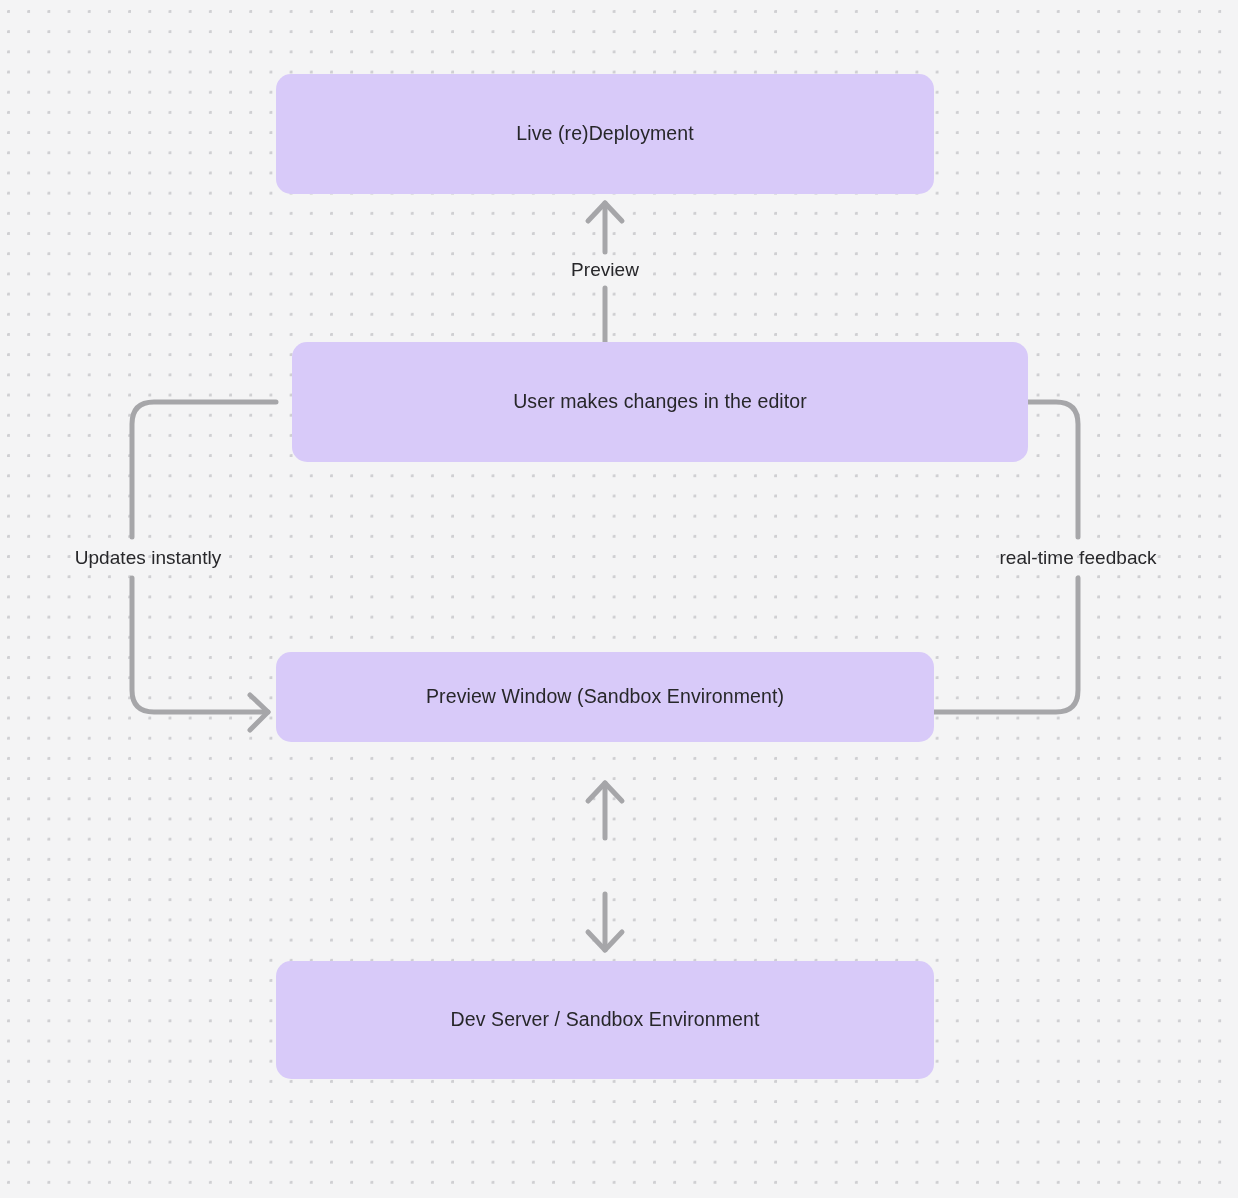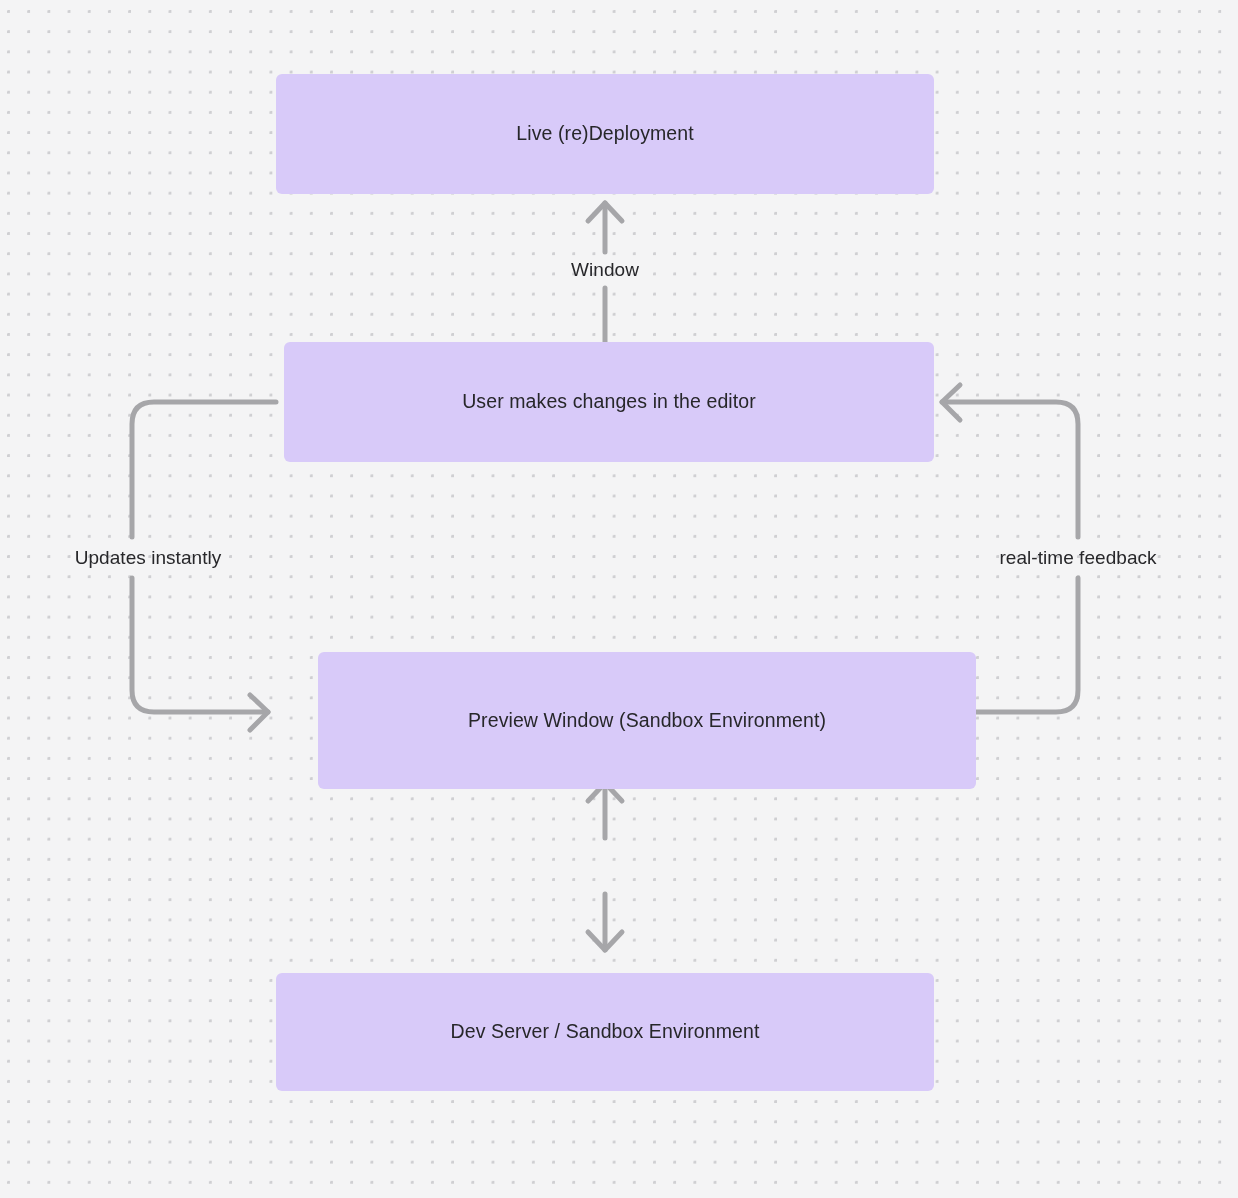--- a/index.html
+++ b/index.html
@@ -22,21 +22,21 @@
     position: absolute;
     left: 0;
     top: 0;
     width: 1238px;
     height: 1198px;
     pointer-events: none;
   }
   .node {
     position: absolute;
     background: #d8caf9;
-    border-radius: 6px;
+    border-radius: 15px;
     display: flex;
     align-items: center;
     justify-content: center;
     box-sizing: border-box;
   }
   .node-label {
     font-size: 19.5px;
     color: #27272a;
     letter-spacing: 0.1px;
     text-align: center;
@@ -83,32 +83,32 @@
       <path d="M 588 801 L 605 783 L 622 801" stroke="#a6a6a9" stroke-width="5" fill="none" stroke-linecap="round" stroke-linejoin="round"></path>
       <path d="M 605 894 L 605 950" stroke="#a6a6a9" stroke-width="5" fill="none" stroke-linecap="round"></path>
       <path d="M 588 932 L 605 950 L 622 932" stroke="#a6a6a9" stroke-width="5" fill="none" stroke-linecap="round" stroke-linejoin="round"></path>
     </g>
   </svg>
 
   <div class="node" style="left:276px; top:74px; width:658px; height:120px;">
     <span class="node-label">Live (re)Deployment</span>
   </div>
 
-  <div class="node" style="left:284px; top:342px; width:650px; height:120px;">
+  <div class="node" style="left:292px; top:342px; width:736px; height:120px;">
     <span class="node-label">User makes changes in the editor</span>
   </div>
 
-  <div class="node" style="left:276px; top:652px; width:658px; height:137px;margin-left:42px;">
+  <div class="node" style="left:276px; top:652px; width:658px; height:90px;">
     <span class="node-label">Preview Window (Sandbox Environment)</span>
   </div>
 
-  <div class="node" style="left:276px; top:961px; width:658px; height:118px;margin-top:12px;">
+  <div class="node" style="left:276px; top:961px; width:658px; height:118px;">
     <span class="node-label">Dev Server / Sandbox Environment</span>
   </div>
 
-  <div class="edge-label" style="left:605px; top:269px;">Window</div>
+  <div class="edge-label" style="left:605px; top:269px;">Preview</div>
 
   <div class="edge-label" style="left:132px; top:557px;margin-left:16px;">Updates instantly</div>
 
   <div class="edge-label" style="left:1078px; top:557px;">real-time feedback</div>
 
 
 </div>
 
 </body></html>

